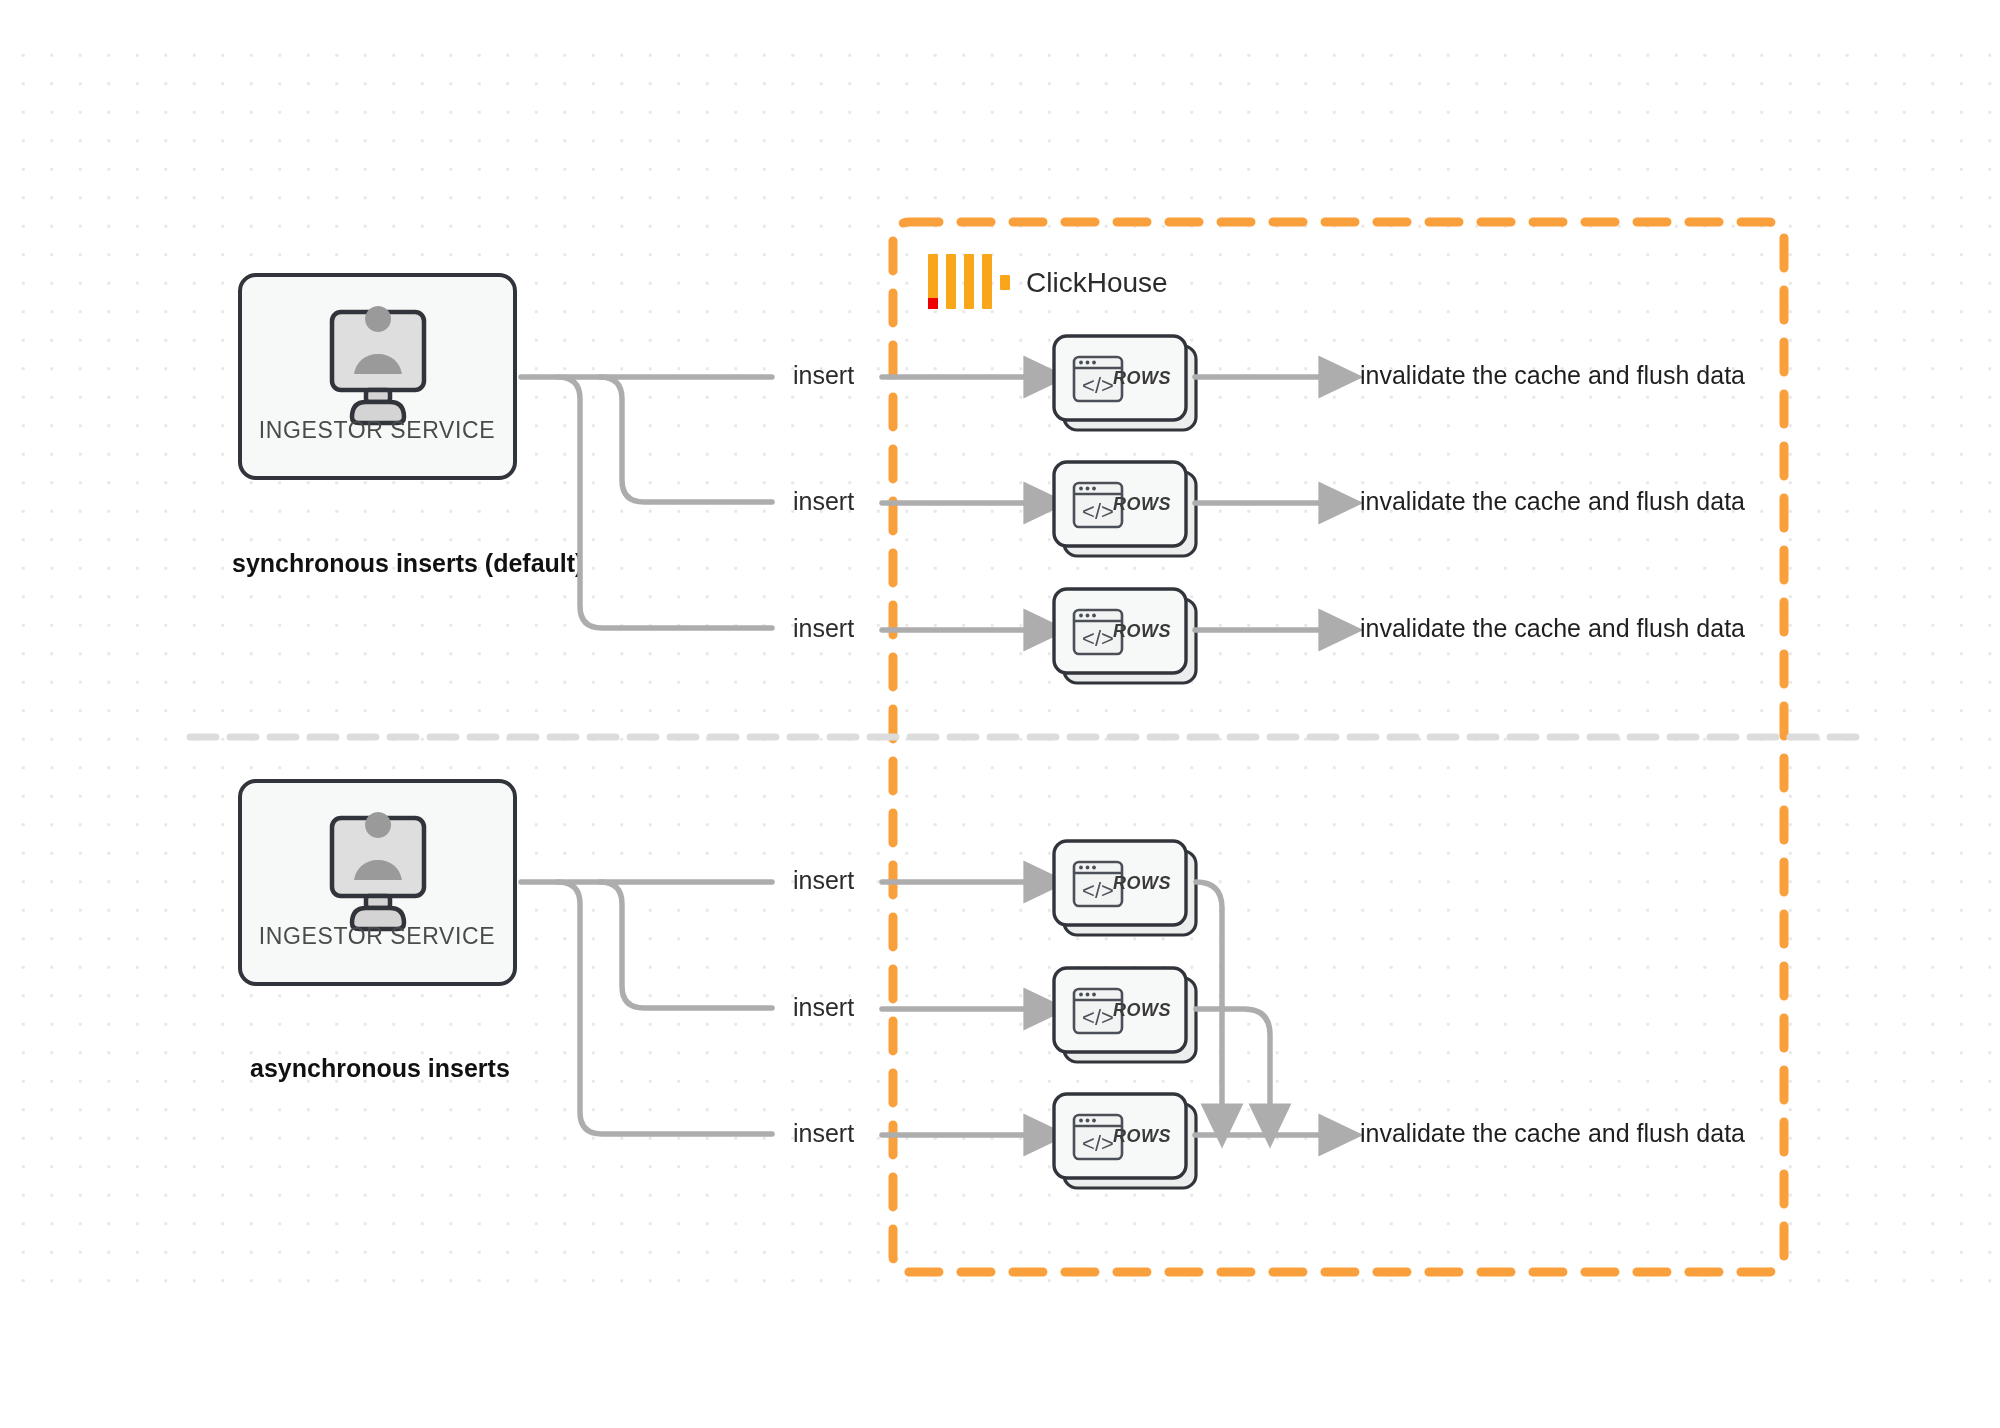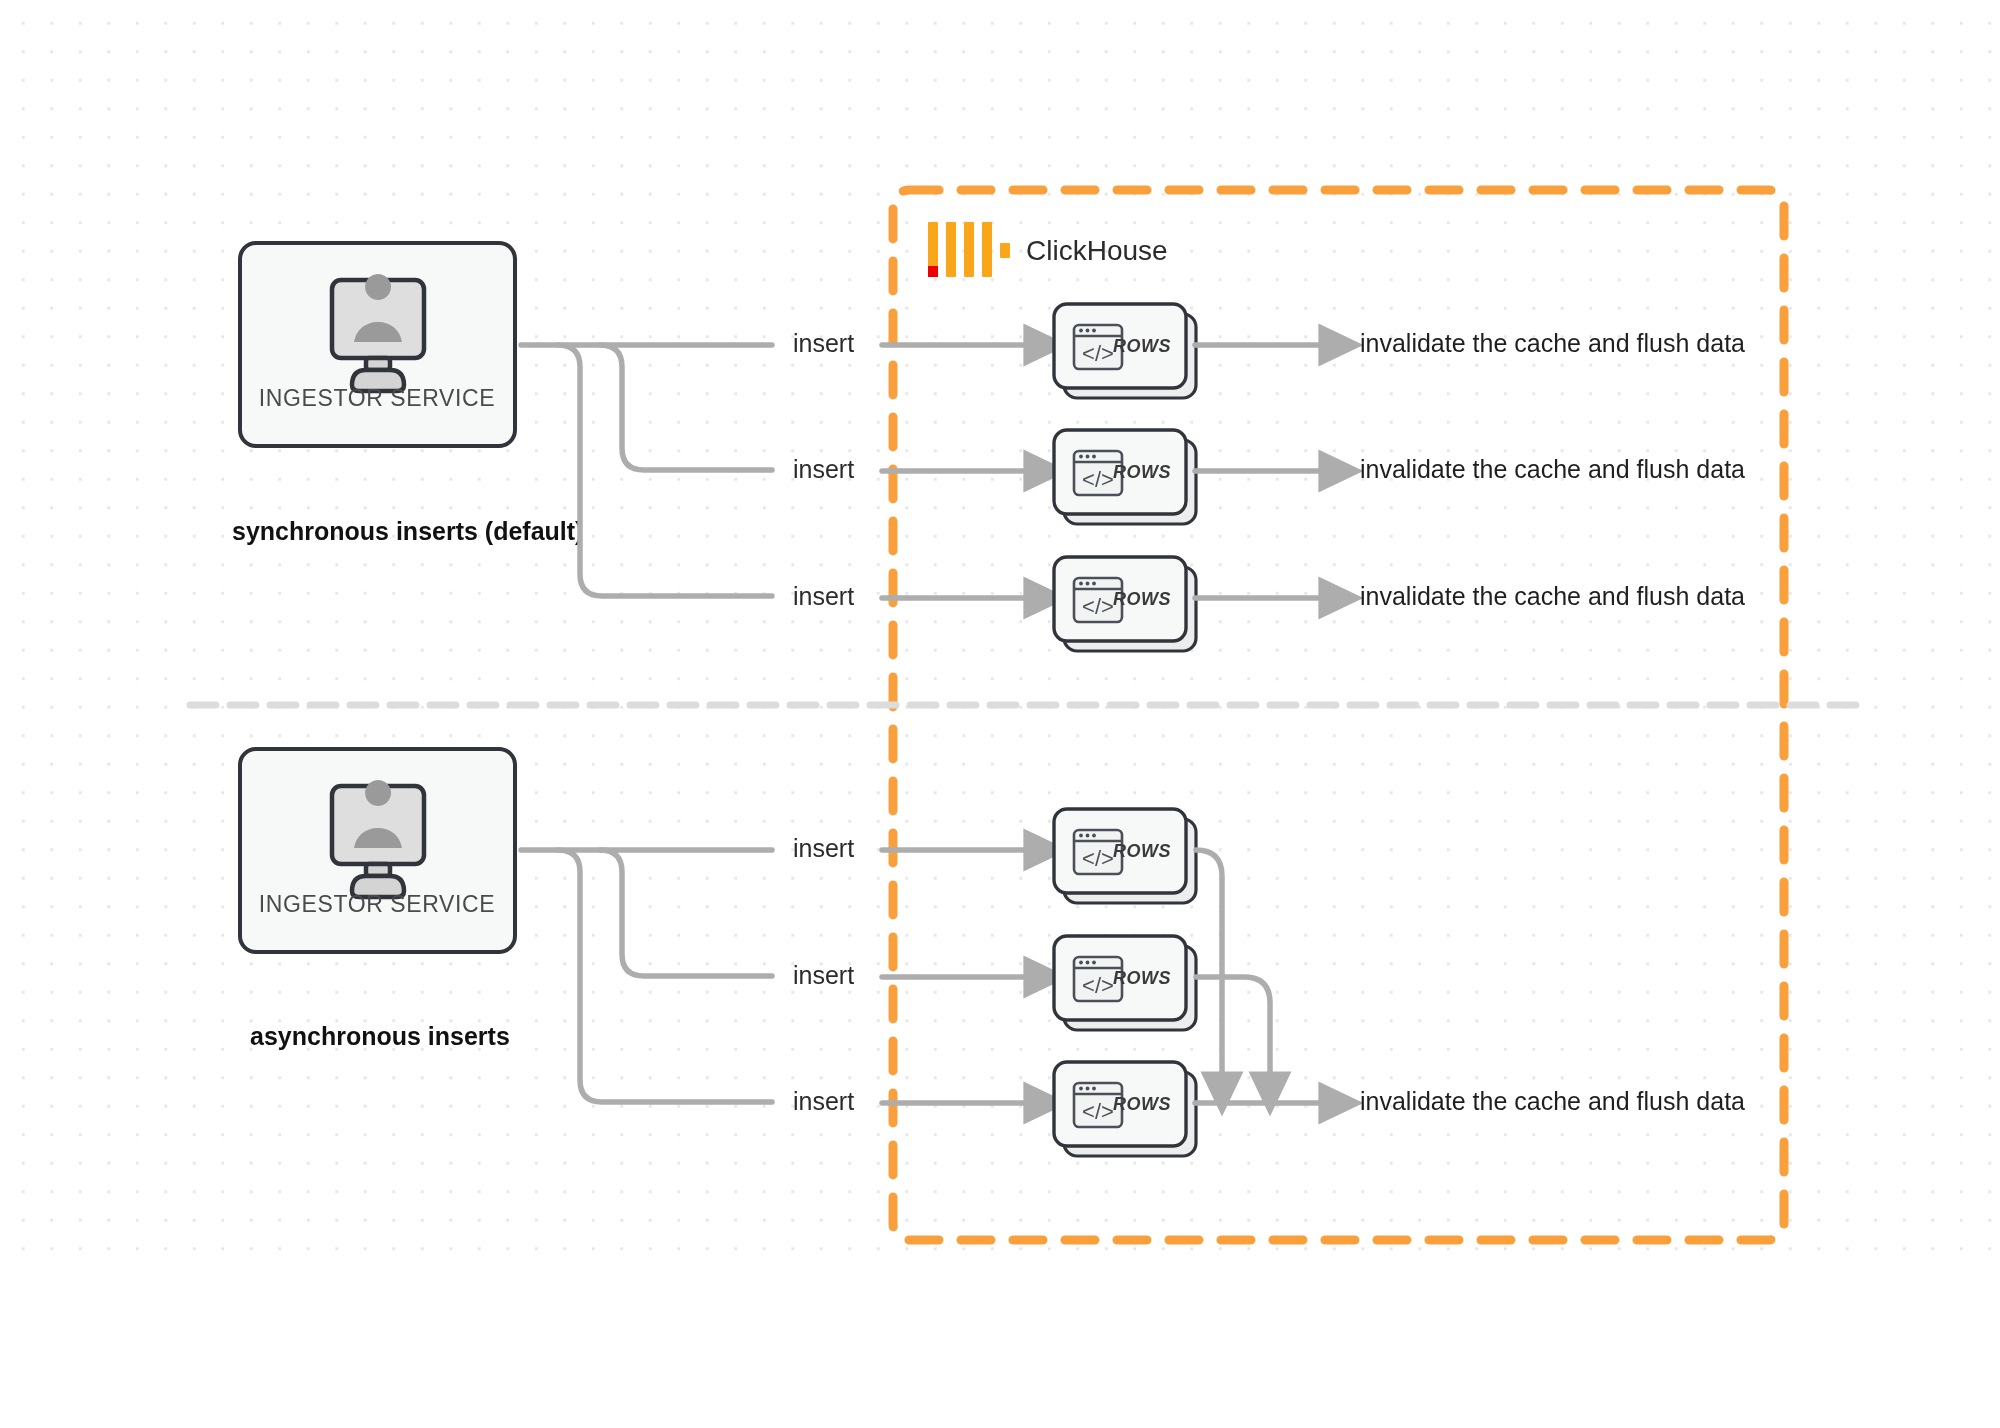--- a/index.html
+++ b/index.html
@@ -10,20 +10,21 @@
   #canvas {
     position: relative;
     width: 2000px;
     height: 1268px;
     background-color: #ffffff;
     background-image: radial-gradient(#e9e7e7 1.4px, transparent 1.5px);
     background-size: 28.5px 28.5px;
     background-position: 9px 9px;
     font-family: "Liberation Sans", sans-serif;
     overflow: hidden;
+    margin-top: 32px;
   }
   #diagram-svg {
     position: absolute;
     left: 0; top: 0;
     width: 2000px;
     height: 1428px;
   }
   .txt {
     font-family: "Liberation Sans", sans-serif;
   }

